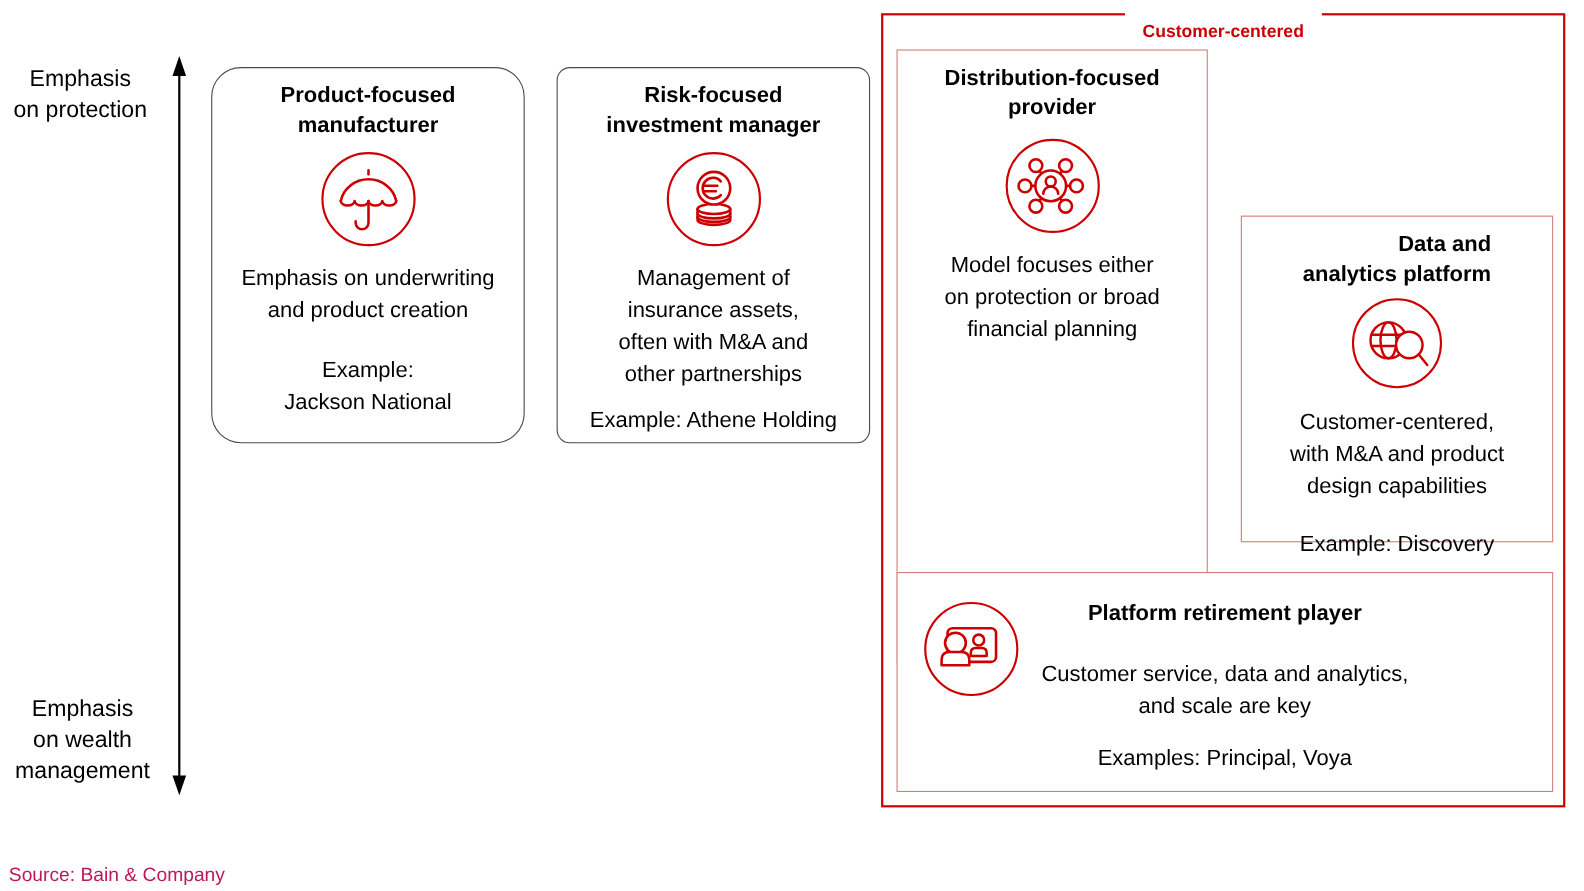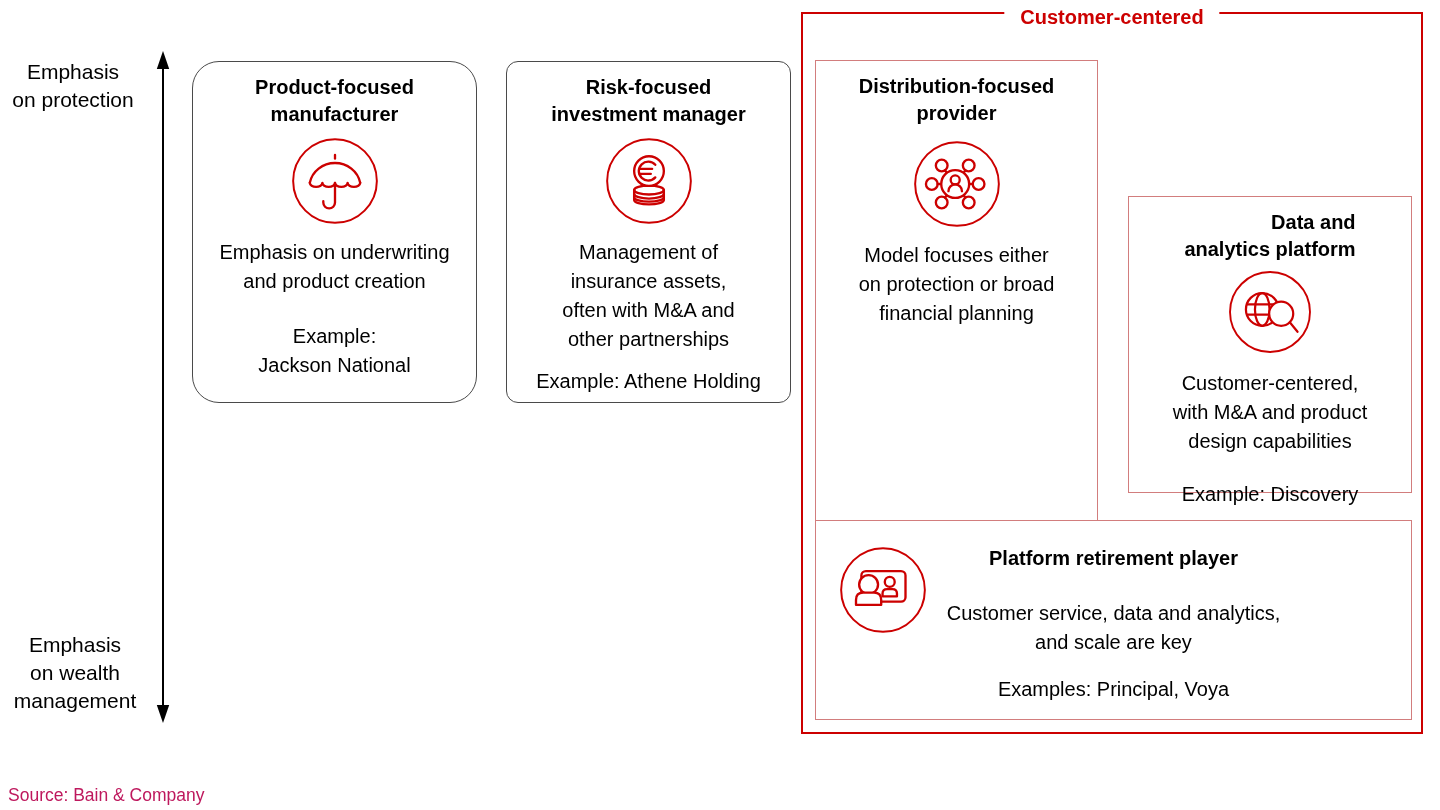--- a/index.html
+++ b/index.html
@@ -20,22 +20,22 @@
   .box--red  { border:1px solid #d27d7d; }
   .box__title { font-weight:bold; font-size:20px; line-height:27px; white-space:pre-line; }
   .box__desc, .box__example { font-size:20px; line-height:29px; white-space:pre-line; }
   .icon { display:block; }
   .group {
     position:absolute; left:801px; top:12px; width:622px; height:722px;
     border:2px solid #cc0000; box-sizing:border-box; background:transparent;
   }
   .group__label {
     position:absolute; top:-14px; left:50%; transform:translateX(-50%);
-    background:#fff; padding:4px 16px; color:#cc0000; font-weight:bold;
-    font-size:20px; line-height:27px; white-space:nowrap;
+    background:#fff; padding:16px 16px; color:#cc0000; font-weight:bold;
+    font-size:16px; line-height:27px; white-space:nowrap;
   }
   .source { position:absolute; left:8px; top:785px; font-size:17.5px; color:#be185d; }
   svg.glyph { stroke:#cc0000; fill:none; stroke-width:2.6; stroke-linecap:round; stroke-linejoin:round; }
   svg.glyph .ring { stroke-width:2.2; }
 </style>
 </head>
 <body>
 
 <div class="canvas">
 
@@ -89,21 +89,21 @@
         <path d="M39.5 36.5 h14 M39.5 42 h12.5"></path>
       </svg>
     </span>
     <div class="box__desc" style="margin-top:8px;">Management of
 insurance assets,
 often with M&amp;A and
 other partnerships</div>
     <div class="box__example" style="margin-top:13px;">Example: Athene Holding</div>
   </div>
 
-  <div class="box box--red" style="left:815px; top:60px; width:283px; height:557px;">
+  <div class="box box--red" style="left:815px; top:45px; width:283px; height:557px;">
     <div class="box__title" style="margin-top:12px;">Distribution-focused
 provider</div>
     <span class="icon" style="margin-top:12px;">
       <svg class="glyph" width="90" height="90" viewBox="0 0 100 100">
         <circle class="ring" cx="50" cy="50" r="46.5"></circle>
         <line x1="28.5" y1="50" x2="33" y2="50"></line>
         <line x1="63.5" y1="50" x2="67.5" y2="50"></line>
         <line x1="38.6" y1="37.5" x2="36.6" y2="34.9"></line>
         <line x1="57.4" y1="37.5" x2="59.4" y2="34.9"></line>
         <line x1="38.6" y1="62.5" x2="36.6" y2="65.1"></line>

